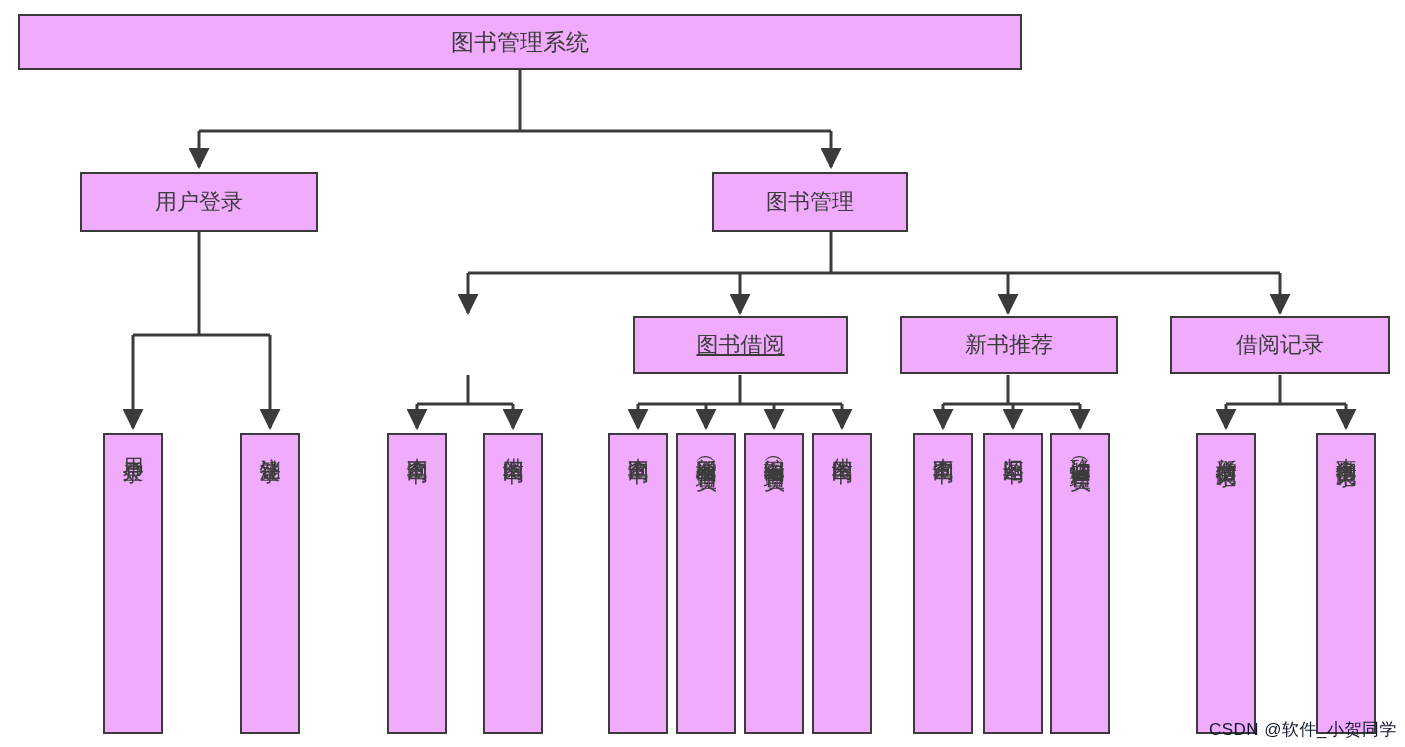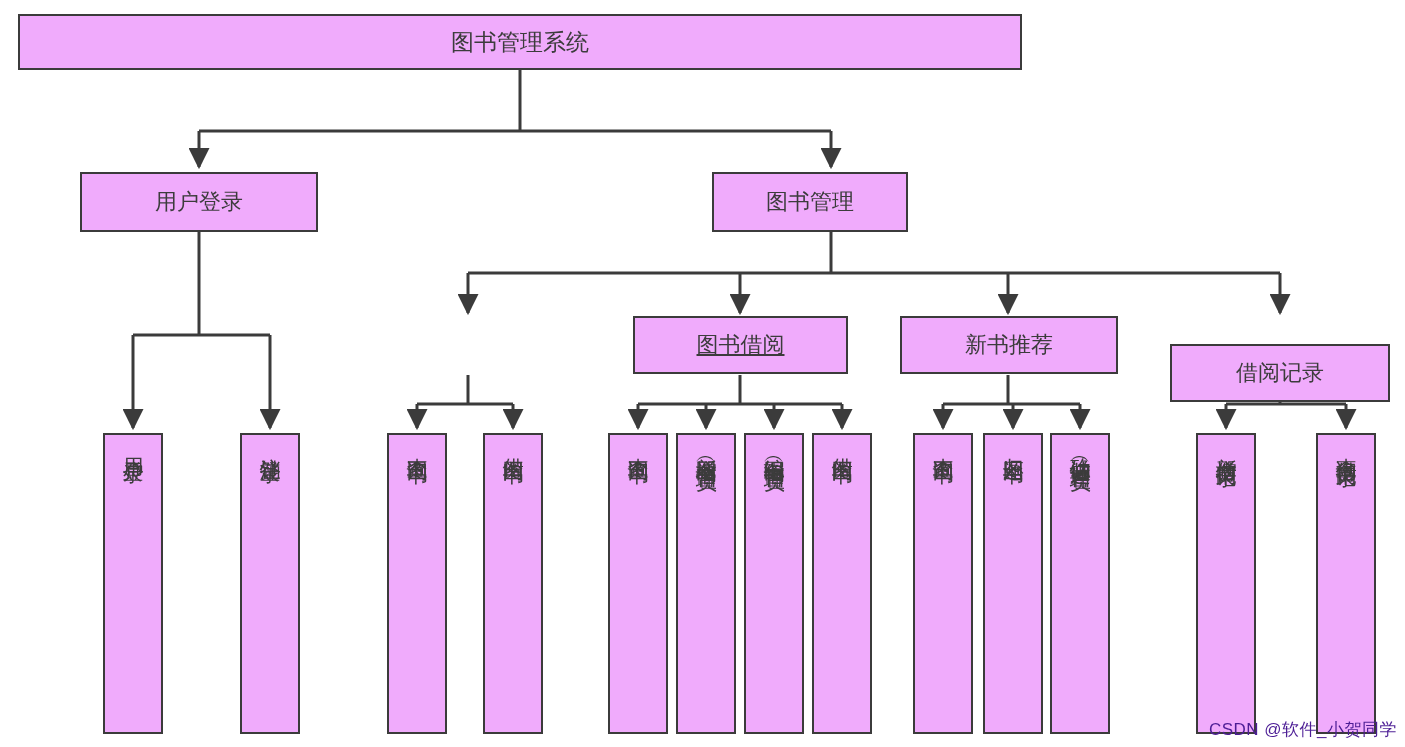--- a/index.html
+++ b/index.html
@@ -56,21 +56,21 @@
   .node.v .vlabel {
     writing-mode: vertical-rl;
     text-orientation: upright;
     white-space: nowrap;
   }
   .watermark {
     position: absolute;
     right: 8px;
     bottom: 6px;
     font-size: 17px;
-    color: #4c1d95;
+    color: #0f172a;
     white-space: nowrap;
     letter-spacing: 0.5px;
   }
 </style>
 </head>
 <body>
 
 <div id="canvas">
 
   <svg class="wires" viewBox="0 0 1405 747">
@@ -133,21 +133,21 @@
   <div class="node h" style="left:712px; top:172px; width:196px; height:60px;">
     <span>图书管理</span>
   </div>
 
   <div class="node h" style="left:633px; top:316px; width:215px; height:58px;text-decoration:underline;">
     <span>图书借阅</span>
   </div>
   <div class="node h" style="left:900px; top:316px; width:218px; height:58px;">
     <span>新书推荐</span>
   </div>
-  <div class="node h" style="left:1170px; top:316px; width:220px; height:58px;margin-top:28px;">
+  <div class="node h" style="left:1170px; top:316px; width:220px; height:58px;">
     <span>借阅记录</span>
   </div>
 
   <div class="node v" style="left:103px; top:433px; width:60px; height:301px;">
     <span class="vlabel">用户登录</span>
   </div>
   <div class="node v" style="left:240px; top:433px; width:60px; height:301px;">
     <span class="vlabel">注销登录</span>
   </div>
 

